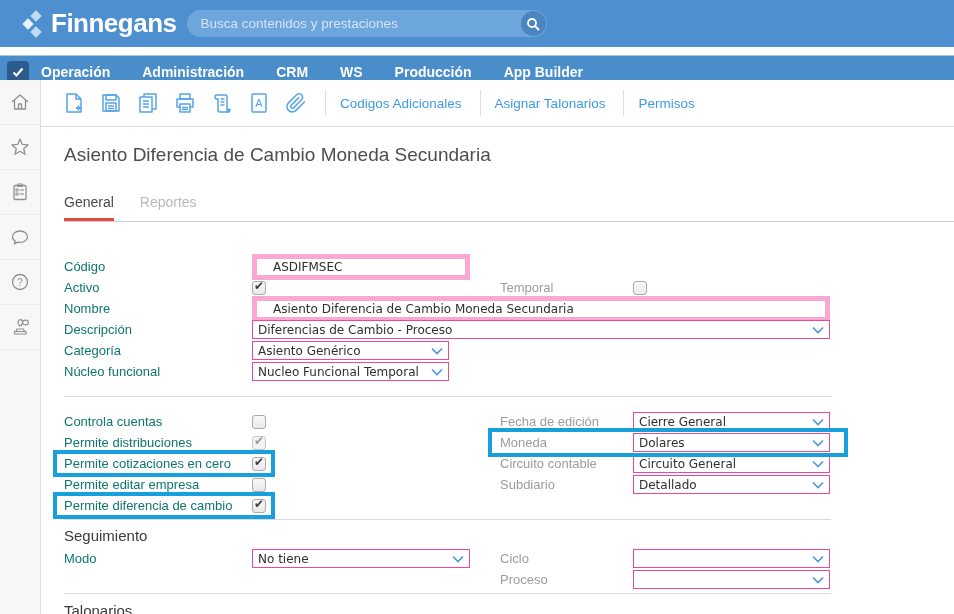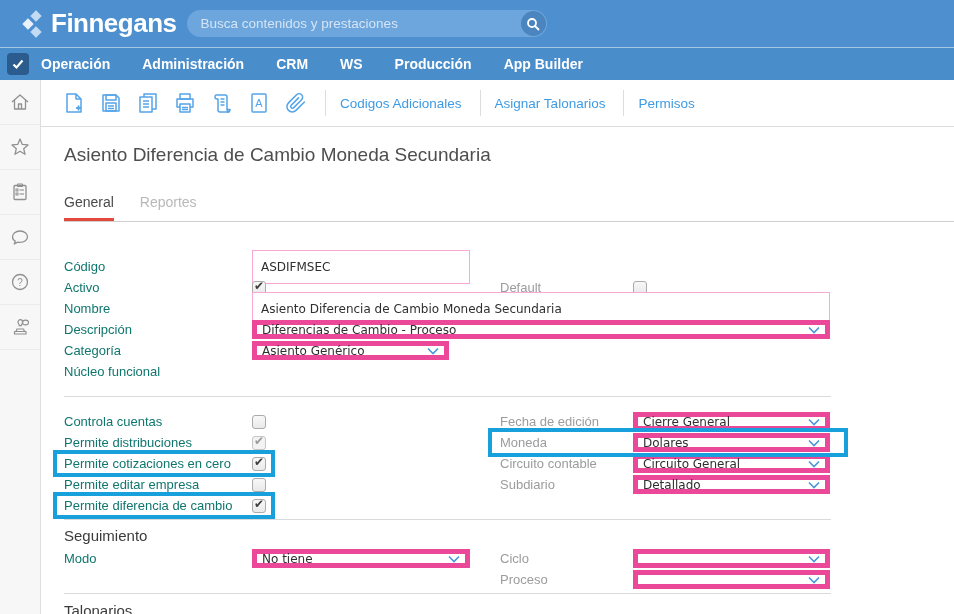--- a/index.html
+++ b/index.html
@@ -15,21 +15,21 @@
             background:#6da6dc; border-radius:14px; display:flex; align-items:center; }
   .search input { flex:1; background:transparent; border:none; outline:none;
                   padding:0 36px 0 14px; font-size:13.5px; color:#eef5fc;
                   font-family:"Liberation Sans", sans-serif; }
   .search input::placeholder { color:#d5e4f5; opacity:1; }
   .search-btn { position:absolute; right:1px; top:1px; width:25px; height:25px;
                 border-radius:50%; background:#4a85bf; display:flex;
                 align-items:center; justify-content:center; cursor:pointer; }
 
   
-  .nav { position:absolute; left:0; top:47px; width:954px; height:33px;
+  .nav { position:absolute; left:0; top:55px; width:954px; height:33px;
          background:#4a8dcb; border-top:1px solid rgba(255,255,255,.5);
          display:flex; align-items:center; }
   .nav-toggle { width:22px; height:22px; background:#2b5c8d; border-radius:4px;
                 margin:0 12px 0 7px; display:flex; align-items:center;
                 justify-content:center; cursor:pointer; }
   .nav-item { color:#fff; font-size:14px; font-weight:bold; margin-right:32px; cursor:pointer; }
 
   
   .side { position:absolute; left:0; top:80px; width:41px; height:534px;
           background:#f7f7f7; border-right:1px solid #dedede; }
@@ -53,23 +53,23 @@
   .tab { font-size:14px; padding-bottom:8px; cursor:pointer; }
   .tab.active { color:#4a4a4a; border-bottom:3px solid #e2493b; }
   .tab.inactive { color:#b8b8b8; }
 
   
   .form { position:relative; }
   .row { position:relative; height:21px; display:flex; align-items:center; }
   .row.first { margin-top:34px; }
   .lbl { width:188px; font-size:13px; color:#0f766e; flex:0 0 auto; }
   .lbl-r { width:133px; font-size:13px; color:#9c9c9c; flex:0 0 auto; }
-  .txt { height:34px; border:1px solid #f9a8d4; font-size:12px; color:#2f2f2f;
-         font-family:"DejaVu Sans", sans-serif; padding:0 8px; outline:none; background:#fff; }
-  .sel { height:19px; border:5px solid #ec4899; background:#fff; display:flex;
+  .txt { height:26px; border:5px solid #f9a8d4; font-size:12px; color:#2f2f2f;
+         font-family:"DejaVu Sans", sans-serif; padding:0 16px; outline:none; background:#fff; }
+  .sel { height:19px; border:1px solid #ec4899; background:#fff; display:flex;
          align-items:center; justify-content:space-between; padding:0 5px;
          font-size:12px; color:#2f2f2f; font-family:"DejaVu Sans", sans-serif; cursor:pointer; }
   .sel .v { white-space:nowrap; overflow:hidden; }
   .w218 { width:218px; } .w578 { width:578px; } .w197 { width:197px; }
   .cb { width:14px; height:14px; border:1px solid #ababab; border-radius:3px;
         background:linear-gradient(#f8f8f8,#e9e9e9); position:relative; cursor:pointer; flex:0 0 auto; }
   .cb.on::after { content:"\2714"; position:absolute; left:1px; top:-3px;
                   font-size:12px; color:#3f3f3f; }
   .cb.dis { border-color:#c6c6c6; background:#f3f3f3; }
   .cb.dis::after { color:#9a9a9a; }
@@ -242,21 +242,21 @@
     <div class="form">
 
       <div class="row first">
         <span class="lbl">Código</span>
         <input class="txt w218" value="ASDIFMSEC" style="">
       </div>
 
       <div class="row">
         <span class="lbl">Activo</span>
         <span class="cb on"></span>
-        <span class="pos-dflt">Default</span>
+        <span class="pos-dflt">Temporal</span>
         <span class="cb pos-dflt-cb"></span>
       </div>
 
       <div class="row">
         <span class="lbl">Nombre</span>
         <input class="txt w578" value="Asiento Diferencia de Cambio Moneda Secundaria" style="">
       </div>
 
       <div class="row">
         <span class="lbl">Descripción</span>
@@ -273,20 +273,26 @@
         <div class="sel w197">
           <span class="v">Asiento Genérico</span>
           <svg class="chev" width="12" height="8" viewBox="0 0 12 8">
             <polyline points="1,1.5 6,6.5 11,1.5" fill="none" stroke="#4a96dd" stroke-width="1.6"></polyline>
           </svg>
         </div>
       </div>
 
       <div class="row">
         <span class="lbl">Núcleo funcional</span>
+        <div class="sel w197">
+          <span class="v">Nucleo Funcional Temporal</span>
+          <svg class="chev" width="12" height="8" viewBox="0 0 12 8">
+            <polyline points="1,1.5 6,6.5 11,1.5" fill="none" stroke="#4a96dd" stroke-width="1.6"></polyline>
+          </svg>
+        </div>
       </div>
 
       <div class="divider" style="margin-top:14px"></div>
 
       <div class="cols">
         <div class="col-l">
           <div class="row">
 
             <span class="lbl">Controla cuentas</span>
             <span class="cb"></span>

